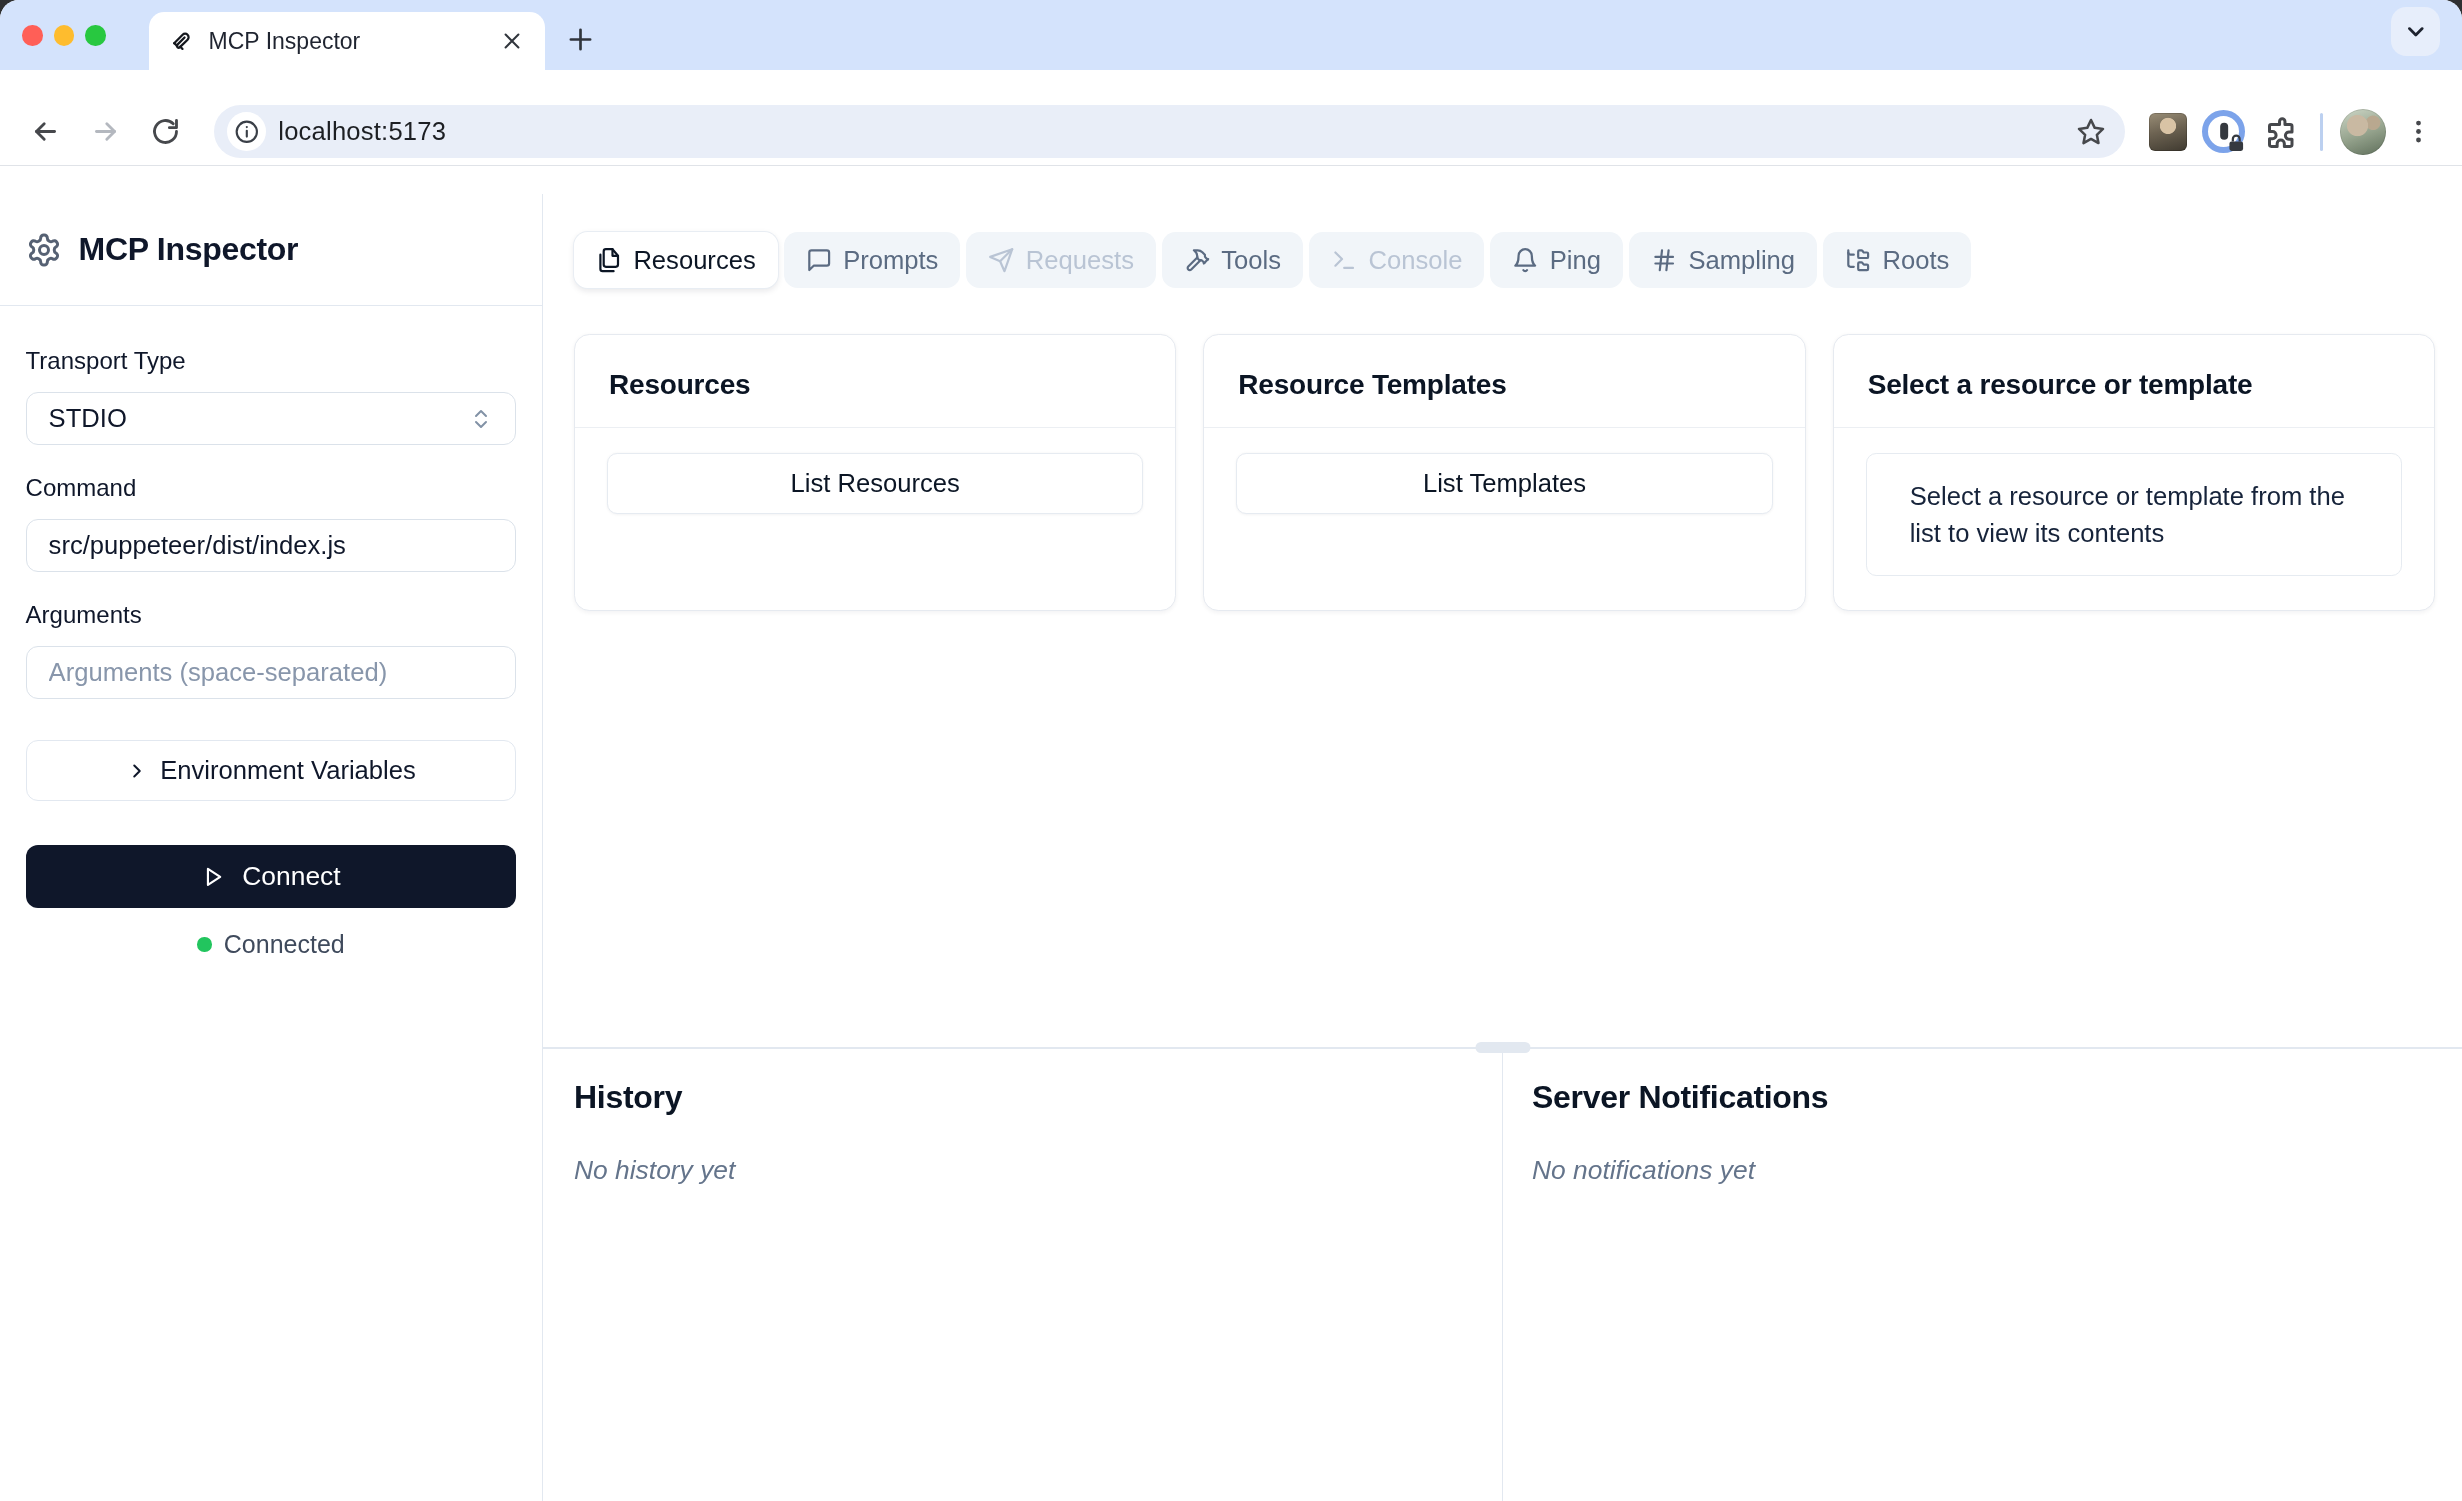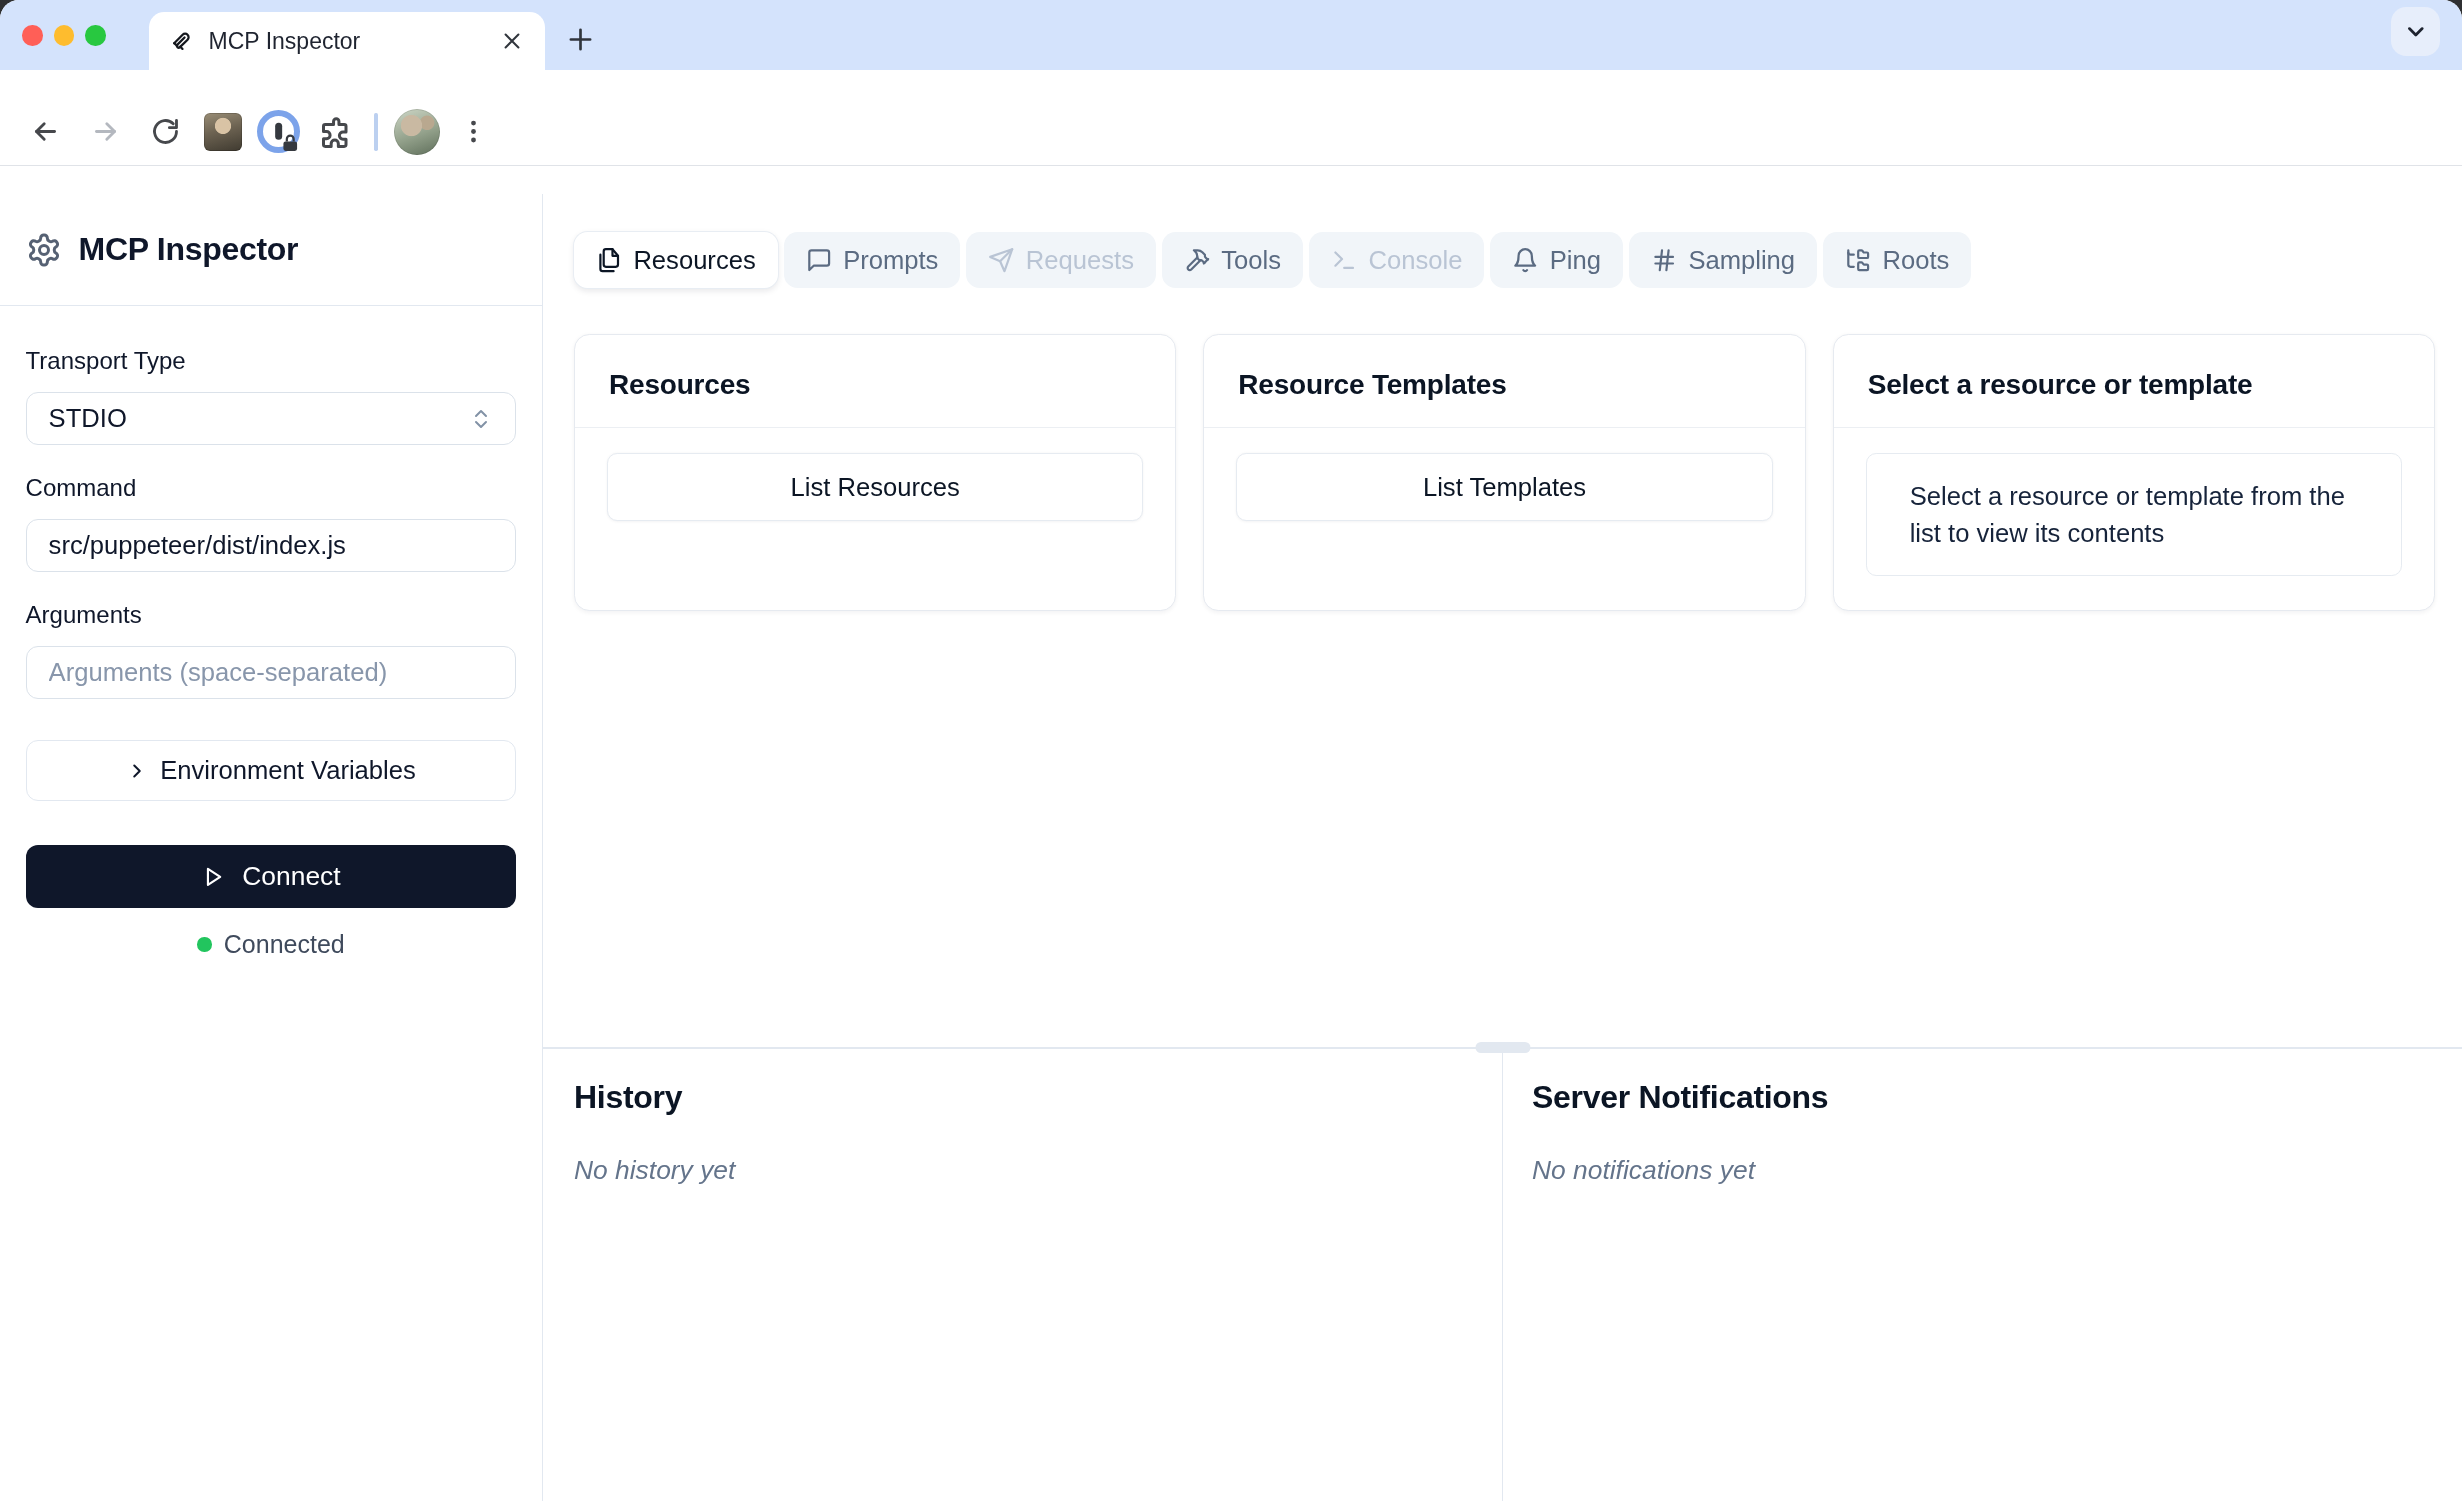--- a/index.html
+++ b/index.html
@@ -60,21 +60,21 @@
   .tabsrow { display:flex; gap:6px; }
   .apptab { height:56px; padding:0 22px; border-radius:13.6px; background:#f1f5f9; display:flex; align-items:center; gap:11px; font-size:25.6px; font-weight:500; color:#5b6b82; white-space:nowrap; }
   .apptab svg { flex:none; }
   .apptab.active { background:#fff; color:#0b1524; box-shadow:0 0 0 0.9px #e8edf3, 0 2.6px 6.8px rgba(15,23,42,.10); }
   .apptab.disabled { color:#b9c4d4; }
 
   .cards { margin-top:46px; display:grid; grid-template-columns:1fr 1fr 1fr; gap:27px; }
   .card { background:#fff; border:1.7px solid #e6eaf0; border-radius:15.3px; box-shadow:0 1.7px 4.3px rgba(15,23,42,.05); min-height:258px; }
   .card-title { padding:34px 34px 25.6px; font-size:28px; font-weight:600; color:#0b1524; border-bottom:1.7px solid #eceff3; letter-spacing:-0.2px; }
   .card-body { padding:25.6px 32px 34px; }
-  .listbtn { width:100%; height:68px; background:#fff; border:1.7px solid #e6ebf1; border-radius:10.2px; font-size:25.6px; font-weight:500; color:#0b1524; font-family:inherit; box-shadow:0 0.9px 2.6px rgba(15,23,42,.05); }
+  .listbtn { width:100%; height:61px; background:#fff; border:1.7px solid #e6ebf1; border-radius:10.2px; font-size:25.6px; font-weight:500; color:#0b1524; font-family:inherit; box-shadow:0 0.9px 2.6px rgba(15,23,42,.05); }
   .previewbox { border:1.7px solid #e6ebf1; border-radius:10.2px; padding:24px 43px; font-size:25.6px; line-height:1.42; color:#16233a; }
 
   .h-divider { height:1.7px; background:#e2e8f0; position:relative; flex:none; }
   .handle { position:absolute; left:50%; top:-5.1px; transform:translateX(-50%); width:55px; height:11px; border-radius:6.8px; background:#e2e8f0; }
 
   .bottom { flex:1; display:flex; min-height:0; }
   .pane { padding:30px 31px 0; }
   .pane-left { width:960px; flex:none; border-right:1.7px solid #e2e8f0; }
   .pane-right { flex:1; padding-left:29px; }
   .pane-title { font-size:32px; font-weight:700; color:#0b1524; letter-spacing:-0.3px; }
@@ -131,20 +131,35 @@
       <svg width="31" height="31" viewBox="0 0 24 24" fill="none" stroke="currentColor" stroke-width="2.2" stroke-linecap="round" stroke-linejoin="round">
           <path d="M5 12h14"></path>
           <path d="m13 6 6 6-6 6"></path>
         </svg>
     </div>
     <div class="navbtn">
       <svg width="31" height="31" viewBox="0 0 24 24" fill="none" stroke="currentColor" stroke-width="2.2" stroke-linecap="round" stroke-linejoin="round">
           <path d="M20.5 12a8.5 8.5 0 1 1-2.5-6"></path>
           <path d="M20.5 3.5V9H15"></path>
         </svg>
+    </div>
+    <div class="urlbar">
+      <span class="siteinfo">
+        <svg width="25.6" height="25.6" viewBox="0 0 24 24" fill="none" stroke="currentColor" stroke-width="2" stroke-linecap="round">
+            <circle cx="12" cy="12" r="9.5"></circle>
+            <path d="M12 11v5.5"></path>
+            <path d="M12 7.6h.01"></path>
+          </svg>
+      </span>
+      <span class="urltext">localhost:5173</span>
+      <span class="starbtn">
+        <svg width="32" height="32" viewBox="0 0 24 24" fill="none" stroke="currentColor" stroke-width="1.9" stroke-linejoin="round">
+            <path d="m12 3 2.8 5.9 6.2.8-4.6 4.4 1.2 6.2L12 17.2l-5.6 3.1 1.2-6.2L3 9.7l6.2-.8z"></path>
+          </svg>
+      </span>
     </div>
     <div class="extbtn">
         <div class="ext-portrait"></div>
       </div>
     <div class="extbtn">
       <div class="onepw">
         <span class="lockbadge">
           <svg width="20.5" height="20.5" viewBox="0 0 24 24" fill="#35393f">
               <rect x="4" y="10" width="16" height="11" rx="2.5"></rect>
               <path d="M8 10V7a4 4 0 0 1 8 0v3" fill="none" stroke="#35393f" stroke-width="2.6"></path>

